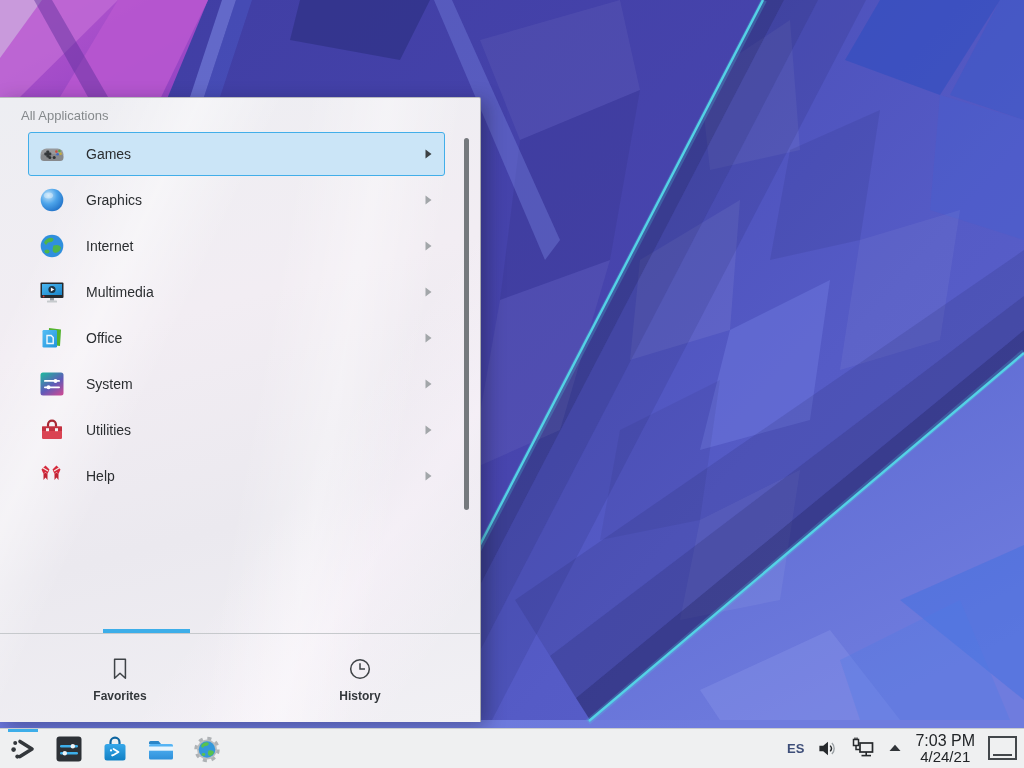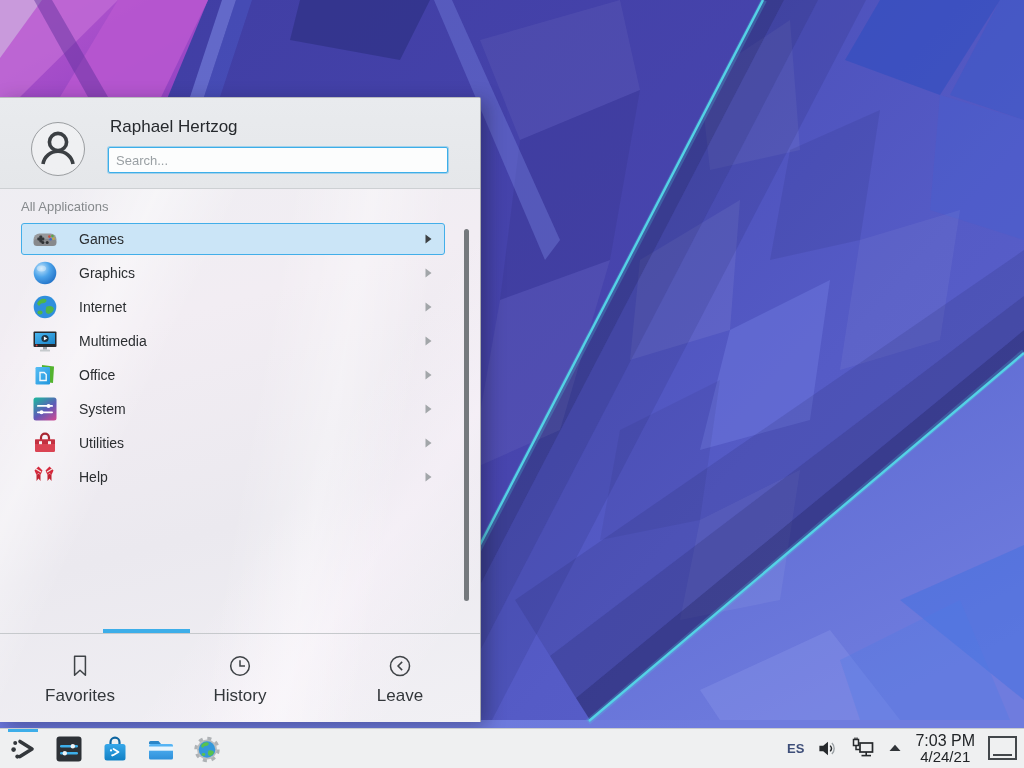--- a/index.html
+++ b/index.html
@@ -36,39 +36,39 @@
   .avatar{position:absolute;left:31px;top:24px;width:52px;height:52px;border:1px solid #9a9da0;
     border-radius:50%;background:rgba(255,255,255,.35);cursor:pointer;}
   .user-name{position:absolute;left:110px;top:19px;font-size:17px;color:#26292d;}
   .search-input{position:absolute;left:108px;top:49px;width:340px;height:26px;box-sizing:border-box;
     border:1px solid #3daee9;box-shadow:0 0 0 1px rgba(61,174,233,.4);border-radius:2px;
     background:#fcfdfd;font-family:"Liberation Sans",sans-serif;font-size:13px;color:#2b2e31;padding:0 7px;outline:none;}
   .search-input::placeholder{color:#9aa0a4;}
   .kickoff-body{position:relative;flex:1;overflow:hidden;}
   .section-label{margin:10px 8px 0 21px;font-size:13px;color:#85898c;}
   .category-list{list-style:none;margin:9px 0 0 21px;padding:0;width:424px;}
-  .category{height:32px;margin-bottom:2px;display:flex;align-items:center;cursor:pointer;
-    border:1px solid transparent;border-radius:3px;padding:0 12px 0 10px;box-sizing:border-box;}
+  .category{height:44px;margin-bottom:2px;display:flex;align-items:center;cursor:pointer;
+    border:1px solid transparent;border-radius:3px;padding:0 12px 0 10px;box-sizing:border-box;margin-left:7px;}
   .category.selected{background:#cbe5f7;border-color:#42aee9;}
   .cat-icon{width:26px;height:26px;flex:none;margin-right:21px;}
   .cat-icon svg{display:block;width:26px;height:26px;}
   .cat-label{font-size:14px;color:#2b2e31;}
   .cat-arrow{margin-left:auto;width:7px;height:10px;flex:none;}
   .cat-arrow svg{display:block;}
   .cat-arrow .tri{fill:#a2a6a9;}
   .category.selected .cat-arrow .tri{fill:#3c4043;}
   .scrollbar-thumb{position:absolute;right:11px;top:40px;width:5px;height:372px;border-radius:3px;
     background:#75797d;cursor:pointer;}
   .kickoff-footer{position:relative;height:88px;flex:none;border-top:1px solid #c6c9cc;display:flex;}
   .tab-indicator{position:absolute;top:-5px;left:103px;width:87px;height:4px;background:#3daee9;}
   .tab{flex:1;display:flex;flex-direction:column;align-items:center;justify-content:center;
     gap:7px;cursor:pointer;padding-top:3px;}
   .tab-icon{width:26px;height:26px;}
   .tab-icon svg{display:block;width:26px;height:26px;}
-  .tab-label{font-size:17px;color:#33373b;}
+  .tab-label{font-size:12px;color:#33373b;font-weight:bold;}
 </style>
 </head>
 <body>
 
 <div class="screen">
 
   <svg class="wallpaper" viewBox="0 0 1024 768" preserveAspectRatio="none">
     <defs>
       <linearGradient id="gLeft" x1="0" y1="0" x2="1" y2="1">
         <stop offset="0" stop-color="#3f3da2"></stop>
@@ -133,30 +133,20 @@
     <polygon points="34,0 52,0 108,97 88,97" fill="#5a2f9a" opacity="0.45"></polygon>
 
     <line x1="764" y1="0" x2="390" y2="720" stroke="#4ec8e0" stroke-width="6" opacity="0.25"></line>
     <line x1="763" y1="0" x2="389" y2="720" stroke="#54d2e6" stroke-width="2.4"></line>
     <line x1="1024" y1="352" x2="588" y2="722" stroke="#4ec8e0" stroke-width="6" opacity="0.25"></line>
     <line x1="1024" y1="353" x2="589" y2="721" stroke="#54d2e6" stroke-width="2.4"></line>
   </svg>
 
   <div class="kickoff">
 
-    <div class="kickoff-header">
-      <div class="avatar">
-        <svg viewBox="0 0 26 26">
-          <circle cx="13" cy="9.5" r="4.3" fill="none" stroke="#3b3f43" stroke-width="1.8"></circle>
-          <path d="M5.5 20.5 a7.6 7.6 0 0 1 15 0" fill="none" stroke="#3b3f43" stroke-width="1.8"></path>
-        </svg>
-      </div>
-      <div class="user-name">Raphael Hertzog</div>
-      <input class="search-input" type="text" placeholder="Search..." style="">
-    </div>
 
     <div class="kickoff-body">
       <div class="section-label">All Applications</div>
 
       <ul class="category-list">
 
         <li class="category selected">
           <span class="cat-icon">
               <svg viewBox="0 0 26 26">
             <rect x="1.5" y="7.5" width="23" height="12.5" rx="6" fill="#97999c"></rect>
@@ -355,29 +345,20 @@
       <div class="tab">
         <span class="tab-icon">
             <svg viewBox="0 0 24 24">
           <circle cx="12" cy="12" r="8.6" fill="none" stroke="#3f4347" stroke-width="1.4"></circle>
           <path d="M12 6.8 V12 h4.6" fill="none" stroke="#3f4347" stroke-width="1.4"></path>
         </svg>
           </span>
         <span class="tab-label">History</span>
       </div>
 
-      <div class="tab">
-        <span class="tab-icon">
-            <svg viewBox="0 0 24 24">
-          <circle cx="12" cy="12" r="8.8" fill="none" stroke="#3f4347" stroke-width="1.4"></circle>
-          <path d="M14 8.2 L10.2 12 L14 15.8" fill="none" stroke="#3f4347" stroke-width="1.4"></path>
-        </svg>
-          </span>
-        <span class="tab-label">Leave</span>
-      </div>
     </div>
   </div>
 
   <div class="taskbar">
     <div class="launcher-indicator"></div>
 
     <div class="task-icons">
       <svg class="task-icon" viewBox="0 0 30 30">
         <path d="M12 7.5 L24 15 L12 22.5" fill="none" stroke="#33373b" stroke-width="3.6" stroke-linejoin="round" stroke-linecap="round"></path>
         <circle cx="7.2" cy="9" r="2" fill="#33373b"></circle>

